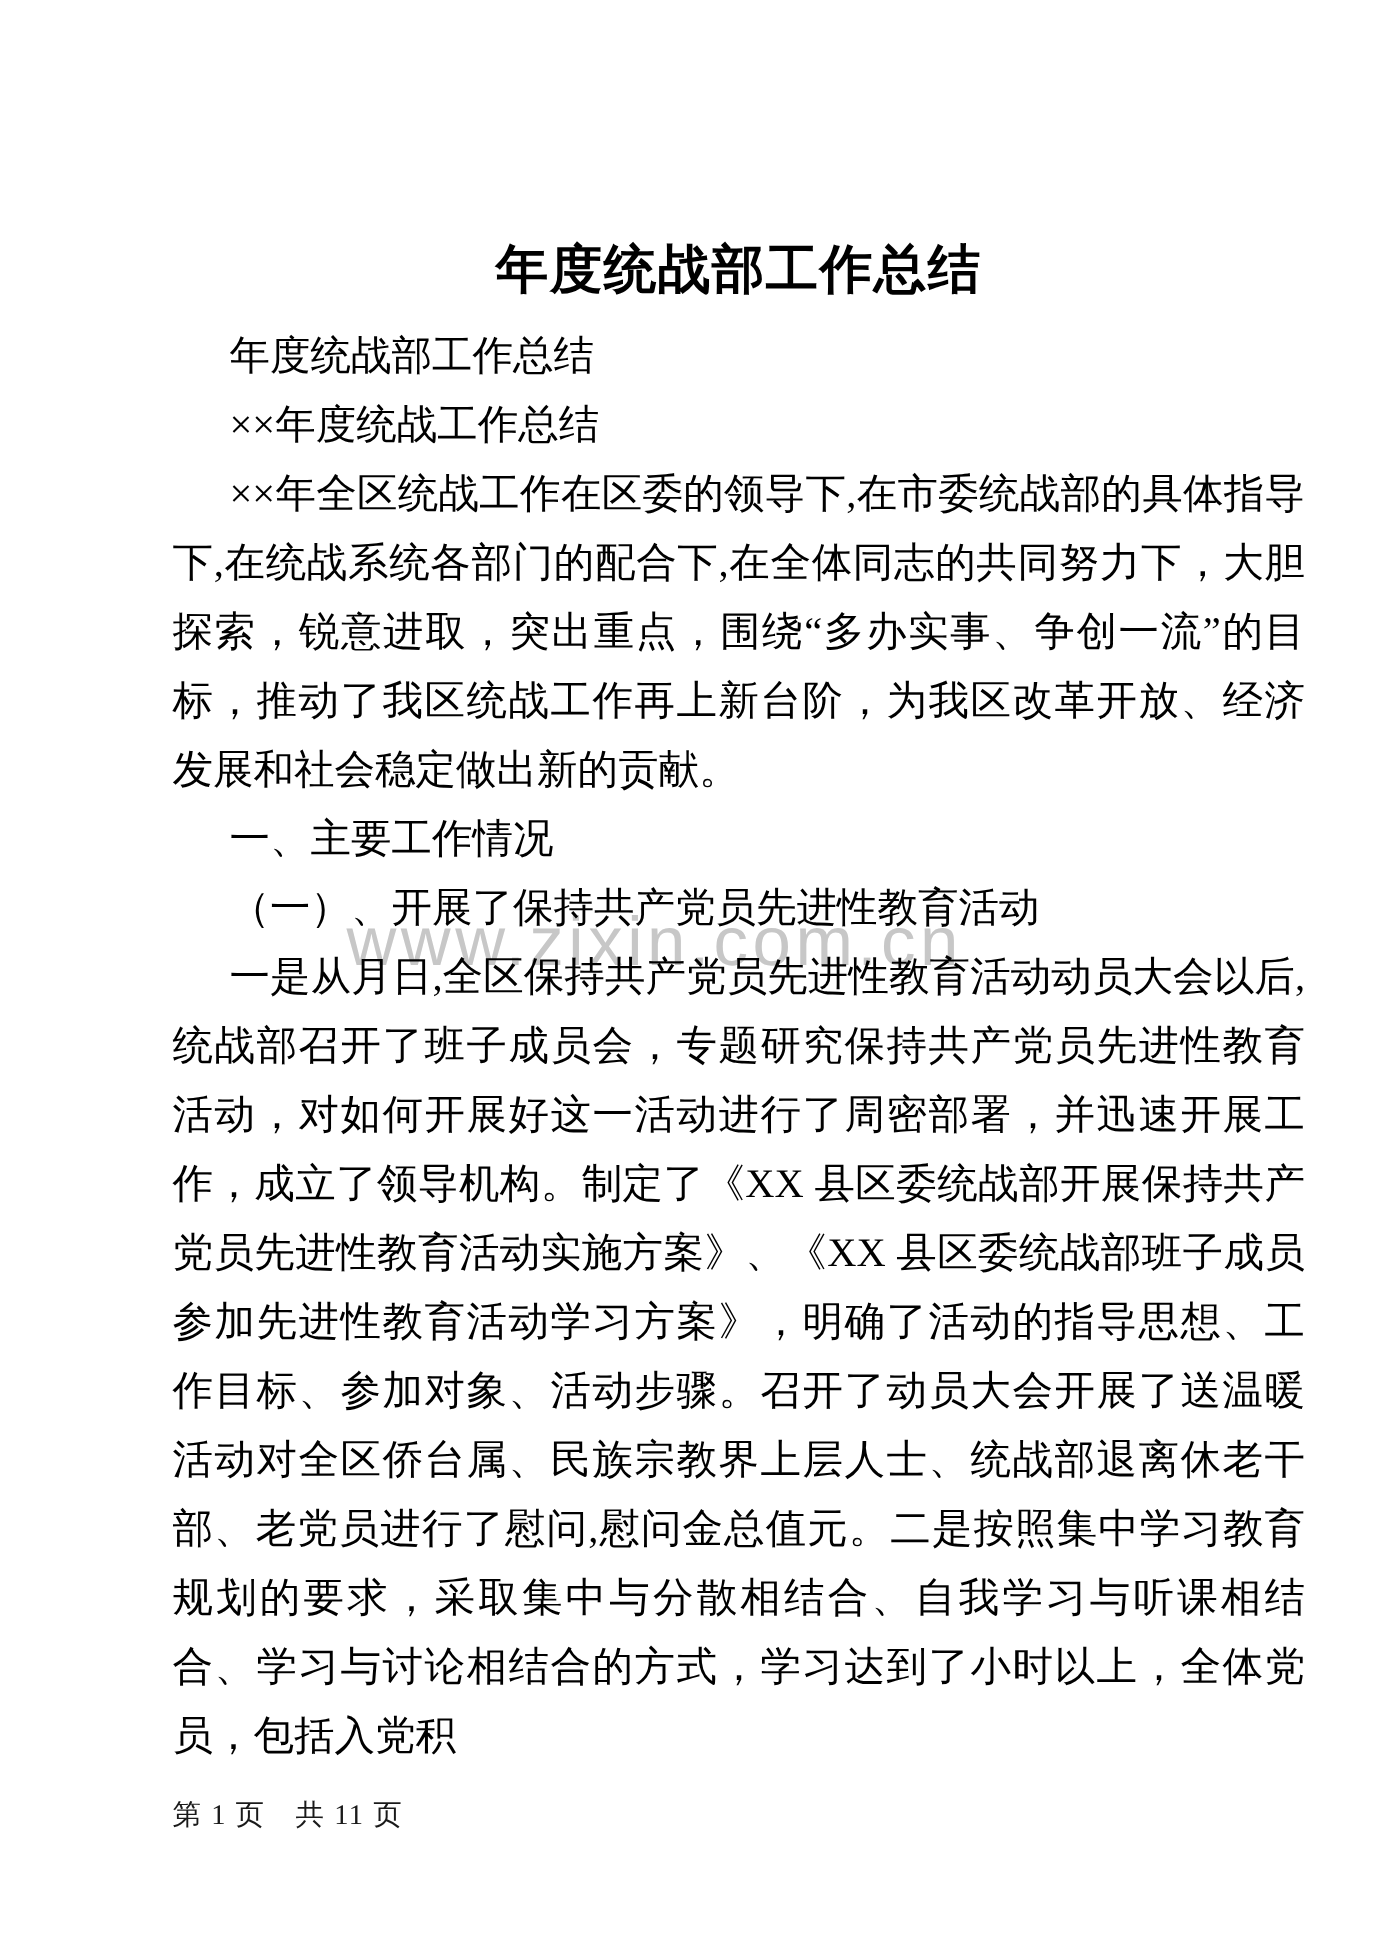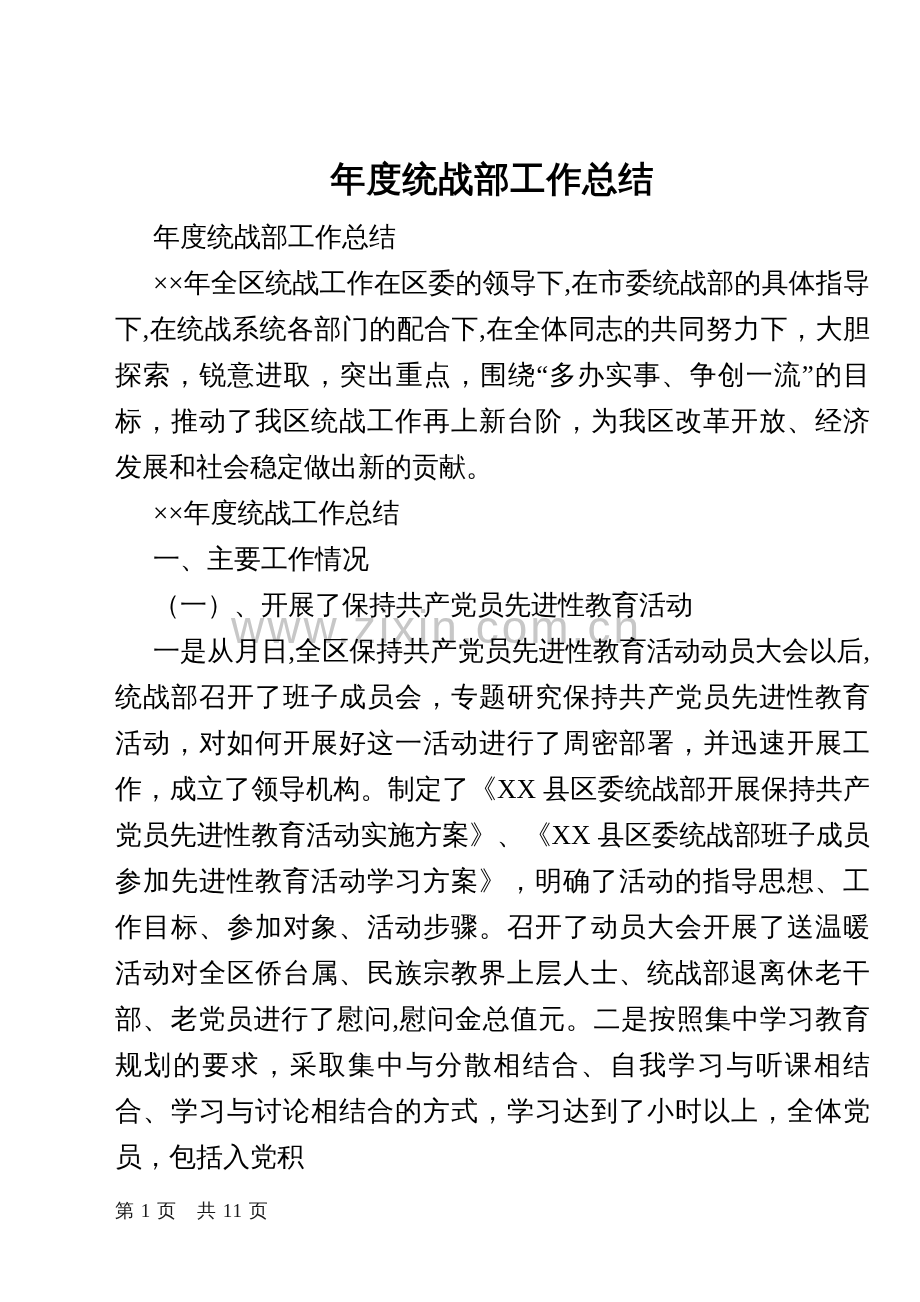--- a/index.html
+++ b/index.html
@@ -75,22 +75,22 @@
 <body>
 
 <div class="page">
 
   <div class="watermark">www.zixin.com.cn</div>
 
   <h1 class="doc-title">年度统战部工作总结</h1>
 
   <div class="doc-body">
     <p>年度统战部工作总结</p>
+    <p>××年度统战工作总结</p>
     <p>××年全区统战工作在区委的领导下,在市委统战部的具体指导下,在统战系统各部门的配合下,在全体同志的共同努力下，大胆探索，锐意进取，突出重点，围绕“多办实事、争创一流”的目标，推动了我区统战工作再上新台阶，为我区改革开放、经济发展和社会稳定做出新的贡献。</p>
-    <p>××年度统战工作总结</p>
     <p>一、主要工作情况</p>
     <p>（一）、开展了保持共产党员先进性教育活动</p>
     <p>一是从月日,全区保持共产党员先进性教育活动动员大会以后,统战部召开了班子成员会，专题研究保持共产党员先进性教育活动，对如何开展好这一活动进行了周密部署，并迅速开展工作，成立了领导机构。制定了《XX 县区委统战部开展保持共产党员先进性教育活动实施方案》、《XX 县区委统战部班子成员参加先进性教育活动学习方案》，明确了活动的指导思想、工作目标、参加对象、活动步骤。召开了动员大会开展了送温暖活动对全区侨台属、民族宗教界上层人士、统战部退离休老干部、老党员进行了慰问,慰问金总值元。二是按照集中学习教育规划的要求，采取集中与分散相结合、自我学习与听课相结合、学习与讨论相结合的方式，学习达到了小时以上，全体党员，包括入党积</p>
   </div>
 
   <div class="page-footer">第 1 页　共 11 页</div>
 
 </div>
 
 </body></html>

